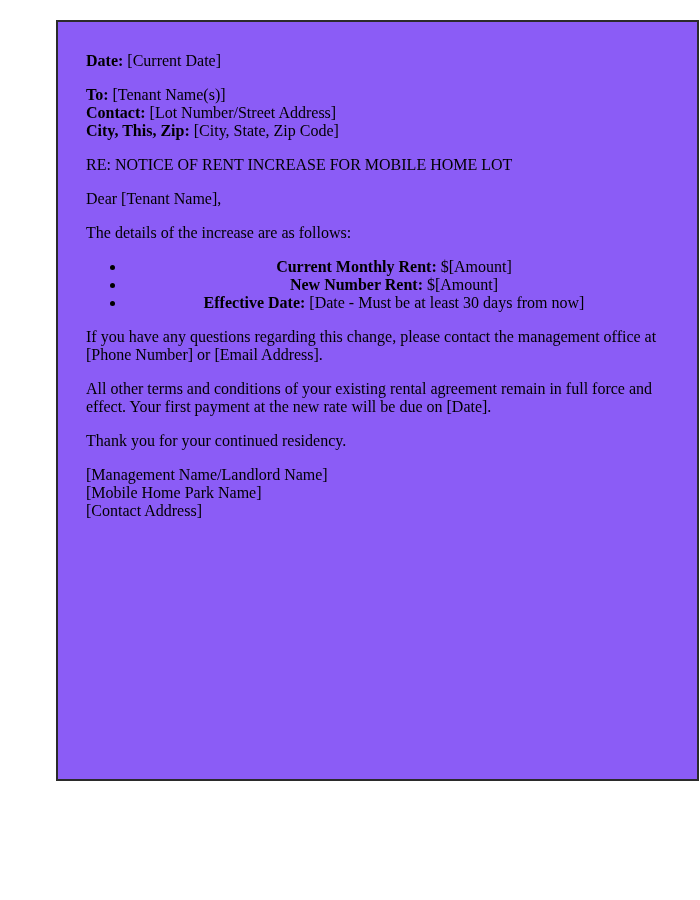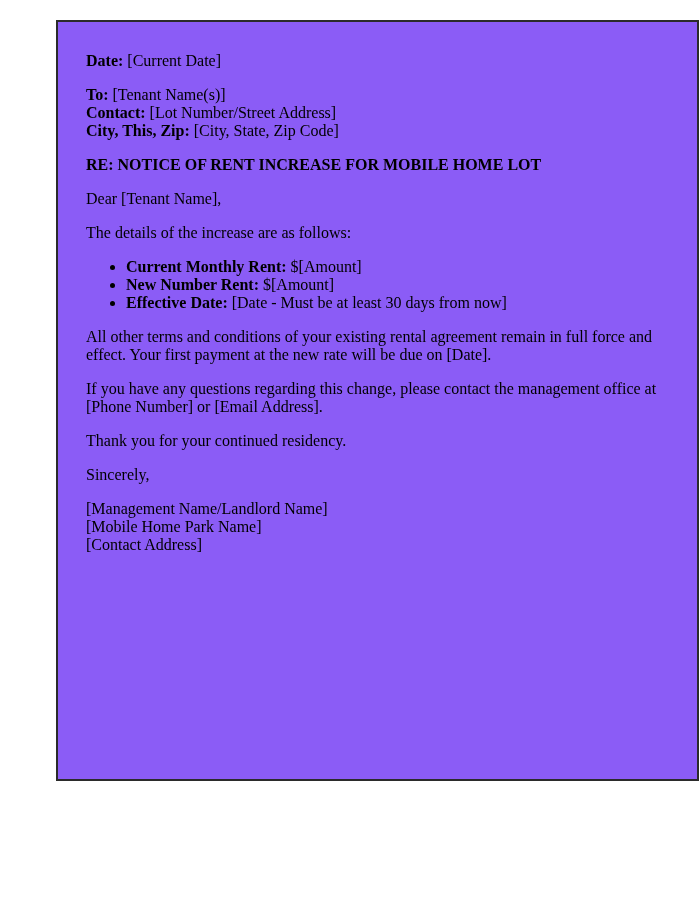--- a/index.html
+++ b/index.html
@@ -31,26 +31,27 @@
   .letter p {
     margin: 16px 0;
     line-height: normal;
   }
   .letter ul {
     margin: 16px 0;
     padding-left: 40px;
   }
   .letter li {
     line-height: normal;
+    text-align: center;
   }
   .b {
     font-weight: bold;
   }
   .subject {
-    font-weight: bold;
+    font-weight: normal;
   }
 </style>
 </head>
 <body>
 
 <div class="letter">
 
   <p><span class="b">Date:</span><span> [Current Date]</span></p>
 
   <p>
@@ -65,27 +66,26 @@
 
 
   <p>The details of the increase are as follows:</p>
 
   <ul>
     <li><span class="b">Current Monthly Rent:</span><span> $[Amount]</span></li>
     <li><span class="b">New Number Rent:</span><span> $[Amount]</span></li>
     <li><span class="b">Effective Date:</span><span> [Date - Must be at least 30 days from now]</span></li>
   </ul>
 
+  <p>If you have any questions regarding this change, please contact the management office at [Phone Number] or [Email Address].</p>
+
   <p>All other terms and conditions of your existing rental agreement remain in full force and effect. Your first payment at the new rate will be due on [Date].</p>
-
-  <p>If you have any questions regarding this change, please contact the management office at [Phone Number] or [Email Address].</p>
 
   <p>Thank you for your continued residency.</p>
 
-  <p>Sincerely,</p>
 
   <p>
     <span>[Management Name/Landlord Name]</span><br>
     <span>[Mobile Home Park Name]</span><br>
     <span>[Contact Address]</span>
   </p>
 
 </div>
 
 </body></html>

